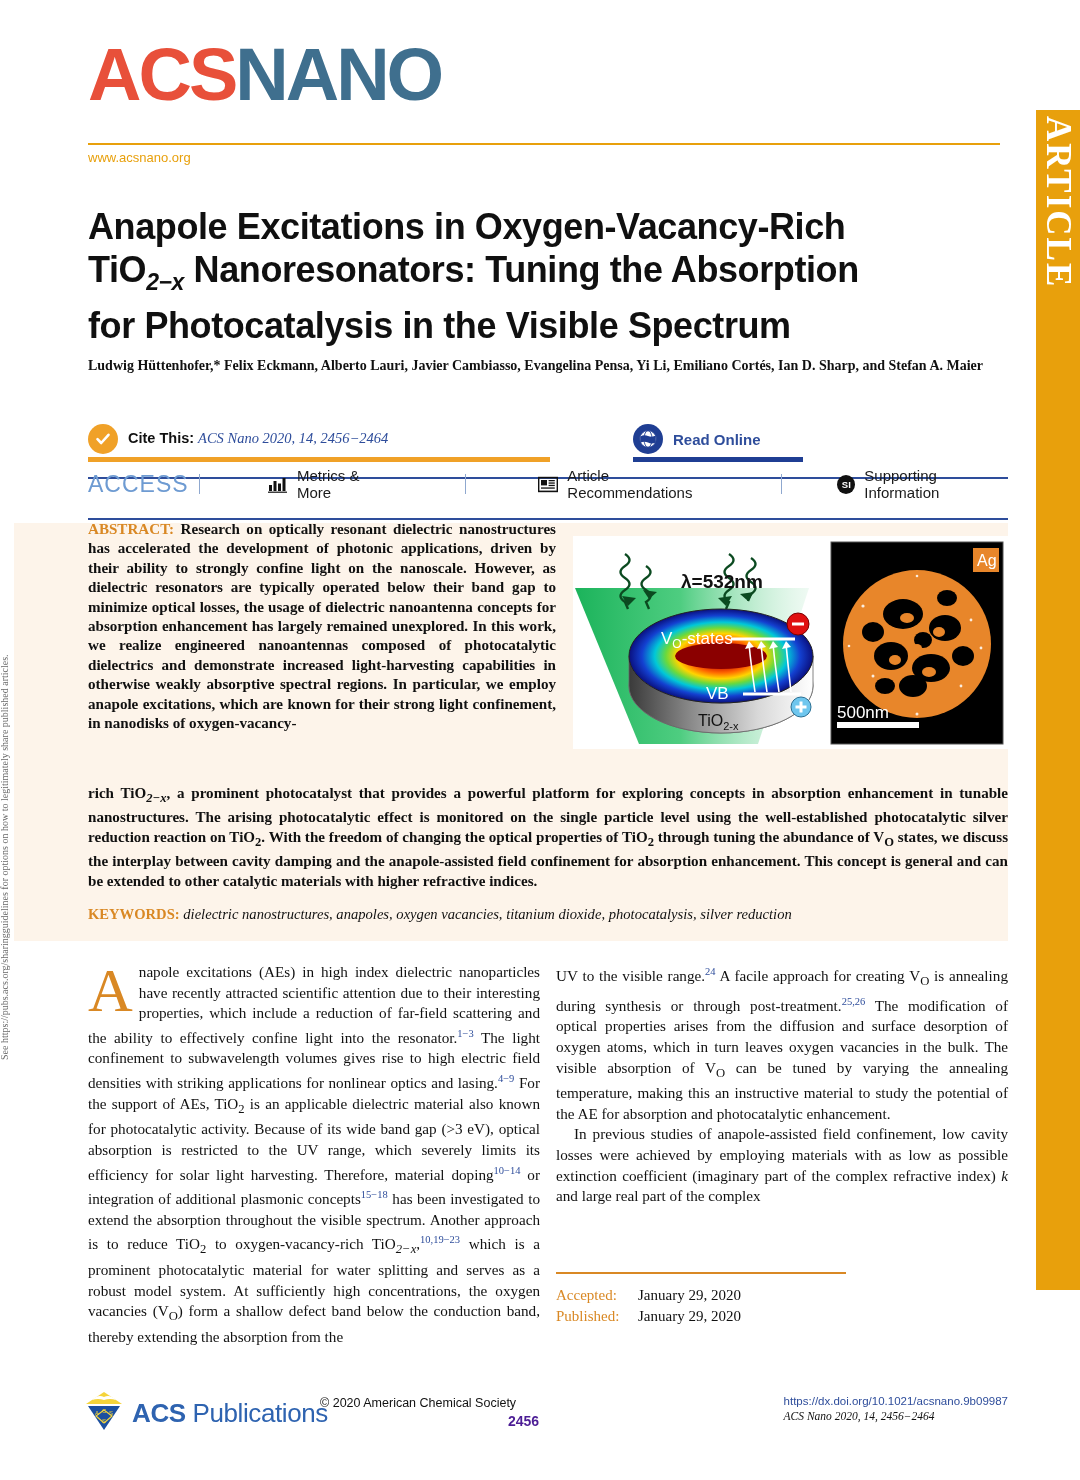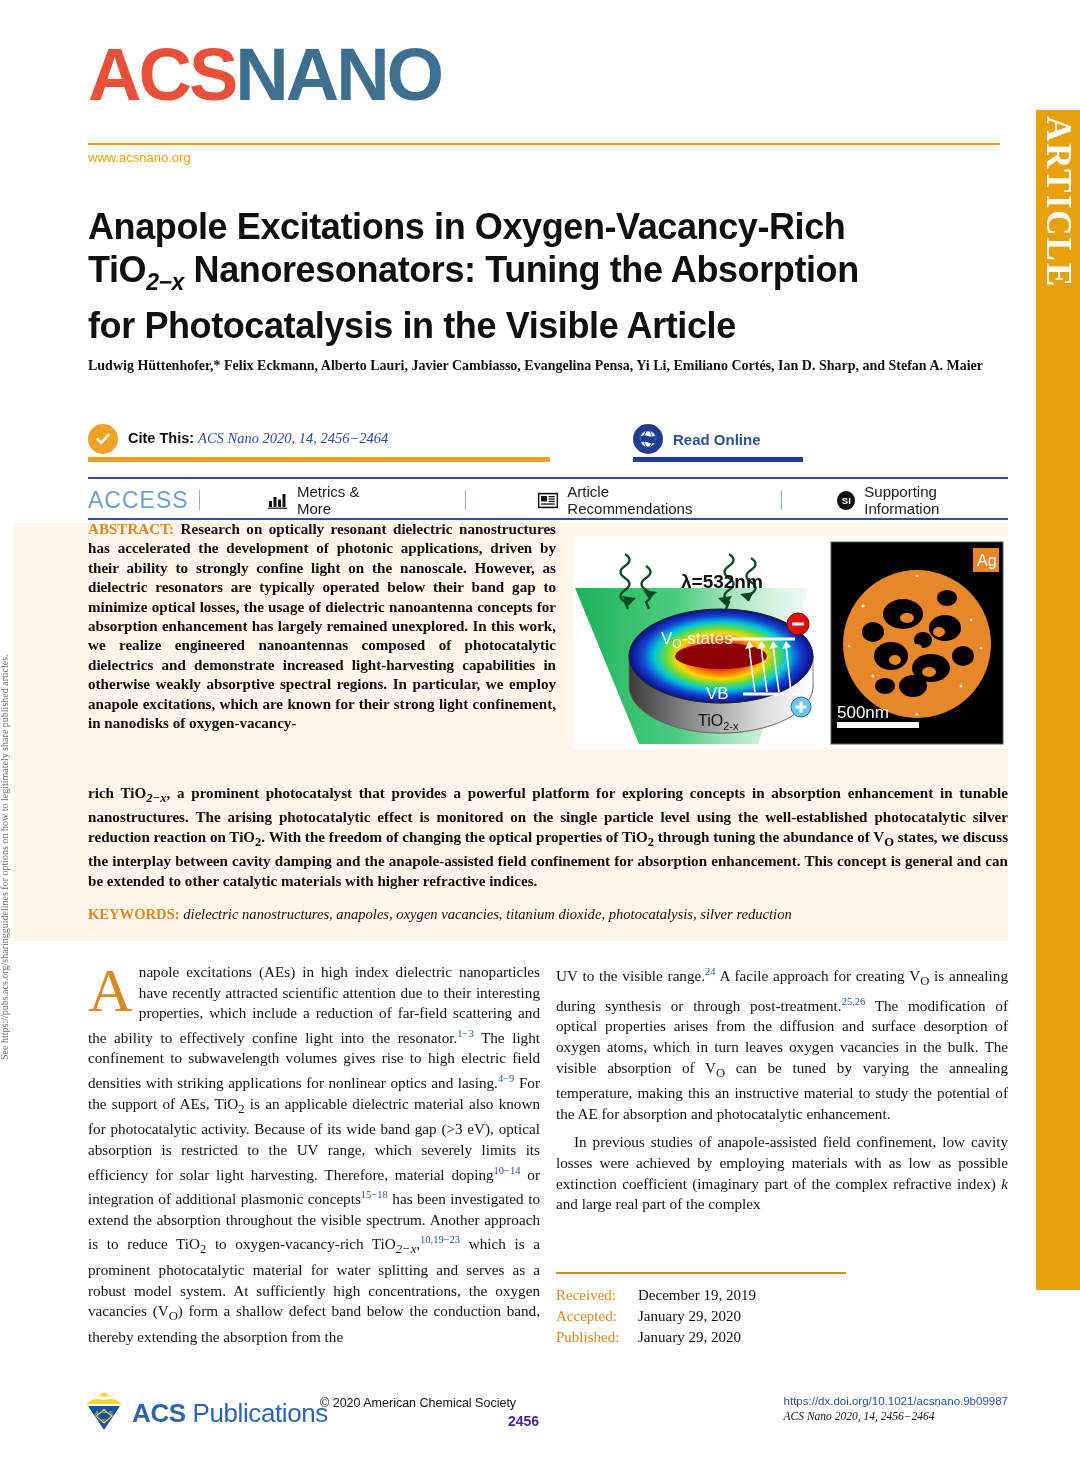--- a/index.html
+++ b/index.html
@@ -220,21 +220,21 @@
     position: absolute;
     left: 88px;
     top: 477px;
     width: 920px;
     height: 2px;
     background: #2E4D9B;
   }
   #access-row {
     position: absolute;
     left: 88px;
-    top: 484px;
+    top: 468px;
     width: 920px;
     height: 32px;
     display: flex;
     align-items: center;
     font-family: "Liberation Sans", sans-serif;
   }
   #access-rule-bot {
     position: absolute;
     left: 88px;
     top: 518px;
@@ -437,21 +437,21 @@
 
   <div id="masthead">
     <span class="logo-text logo-acs">ACS</span><span class="logo-text logo-nano">NANO</span>
   </div>
   <div id="masthead-rule"></div>
   <div id="journal-url">www.acsnano.org</div>
 
   <div id="title">
     <div>Anapole Excitations in Oxygen-Vacancy-Rich</div>
     <div><span>TiO</span><sub class="ital">2−x</sub><span> Nanoresonators: Tuning the Absorption</span></div>
-    <div>for Photocatalysis in the Visible Article</div>
+    <div>for Photocatalysis in the Visible Spectrum</div>
   </div>
 
   <div id="authors">Ludwig Hüttenhofer,* Felix Eckmann, Alberto Lauri, Javier Cambiasso, Evangelina Pensa, Yi Li, Emiliano Cortés, Ian D. Sharp, and Stefan A. Maier</div>
 
   <div id="cite-bar">
     <div class="cite-block">
       <div class="cite-check">
         <svg width="18" height="18" viewBox="0 0 18 18">
             <path d="M3.5 9.2 L7.2 13 L14.5 4.8" stroke="#ffffff" stroke-width="2.6" fill="none" stroke-linecap="round" stroke-linejoin="round"></path>
           </svg>
@@ -655,26 +655,25 @@
     <span class="kw-label">KEYWORDS:</span>
     <span class="kw-list">dielectric nanostructures, anapoles, oxygen vacancies, titanium dioxide, photocatalysis, silver reduction</span>
   </div>
 
   <div class="bodycol" id="col-left">
     <span class="dropcap">A</span><span>napole excitations (AEs) in high index dielectric nanoparticles have recently attracted scientific attention due to their interesting properties, which include a reduction of far-field scattering and the ability to effectively confine light into the resonator.</span><sup class="cit">1−3</sup><span> The light confinement to subwavelength volumes gives rise to high electric field densities with striking applications for nonlinear optics and lasing.</span><sup class="cit">4−9</sup><span> For the support of AEs, TiO</span><sub>2</sub><span> is an applicable dielectric material also known for photocatalytic activity. Because of its wide band gap (&gt;3 eV), optical absorption is restricted to the UV range, which severely limits its efficiency for solar light harvesting. Therefore, material doping</span><sup class="cit">10−14</sup><span> or integration of additional plasmonic concepts</span><sup class="cit">15−18</sup><span> has been investigated to extend the absorption throughout the visible spectrum. Another approach is to reduce TiO</span><sub>2</sub><span> to oxygen-vacancy-rich TiO</span><sub style="font-style:italic">2−x</sub><span>,</span><sup class="cit">10,19−23</sup><span> which is a prominent photocatalytic material for water splitting and serves as a robust model system. At sufficiently high concentrations, the oxygen vacancies (V</span><sub>O</sub><span>) form a shallow defect band below the conduction band, thereby extending the absorption from the</span>
   </div>
 
   <div class="bodycol" id="col-right">
     <span>UV to the visible range.</span><sup class="cit">24</sup><span> A facile approach for creating V</span><sub>O</sub><span> is annealing during synthesis or through post-treatment.</span><sup class="cit">25,26</sup><span> The modification of optical properties arises from the diffusion and surface desorption of oxygen atoms, which in turn leaves oxygen vacancies in the bulk. The visible absorption of V</span><sub>O</sub><span> can be tuned by varying the annealing temperature, making this an instructive material to study the potential of the AE for absorption and photocatalytic enhancement.</span>
-    <div class="indent" style="margin-top:8px;"><span>In previous studies of anapole-assisted field confinement, low cavity losses were achieved by employing materials with as low as possible extinction coefficient (imaginary part of the complex refractive index) </span><i>k</i><span> and large real part of the complex</span></div>
+    <div class="indent" style="margin-top:0;"><span>In previous studies of anapole-assisted field confinement, low cavity losses were achieved by employing materials with as low as possible extinction coefficient (imaginary part of the complex refractive index) </span><i>k</i><span> and large real part of the complex</span></div>
   </div>
 
   <div id="recv-rule"></div>
   <div id="recv-block">
-    <div><span class="lbl">Received:</span><span class="val">December 19, 2019</span></div>
     <div><span class="lbl">Accepted:</span><span class="val">January 29, 2020</span></div>
     <div><span class="lbl">Published:</span><span class="val">January 29, 2020</span></div>
   </div>
 
   <div id="footer-acs">
     <span>
       <svg width="40" height="42" viewBox="0 0 40 42">
         <path d="M20 14 L38 14 L20 2 L2 14 Z" fill="#F5D43A"></path>
         <path d="M8 10 Q14 4 20 7 Q26 4 32 10 Q26 8 20 10 Q14 8 8 10 Z" fill="#ffffff"></path>
         <path d="M20 16 L36 16 L20 40 L4 16 Z" fill="#1B4FA0"></path>

